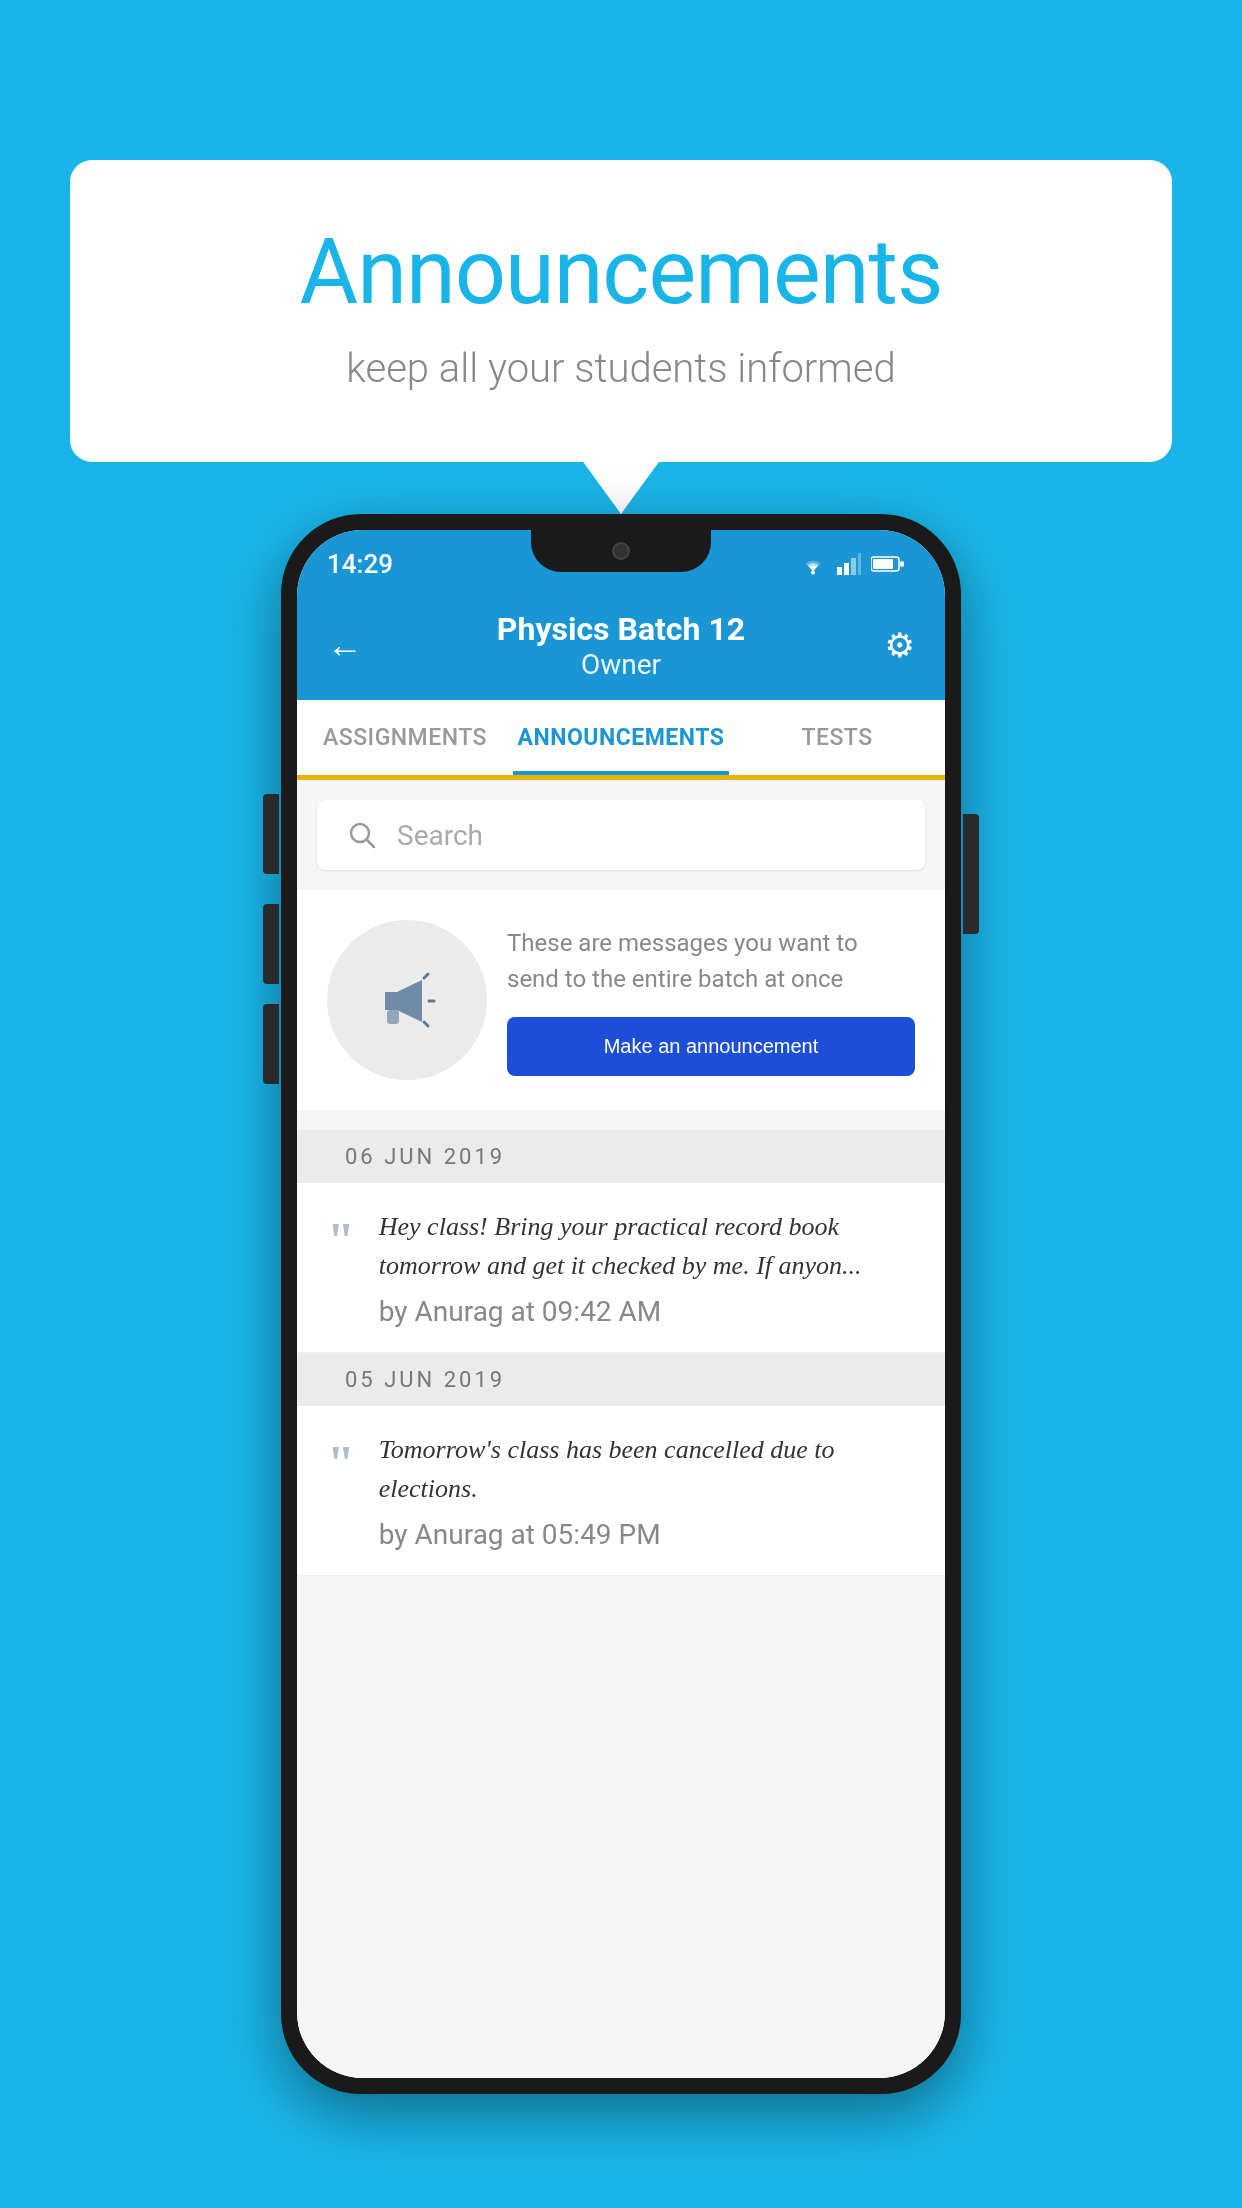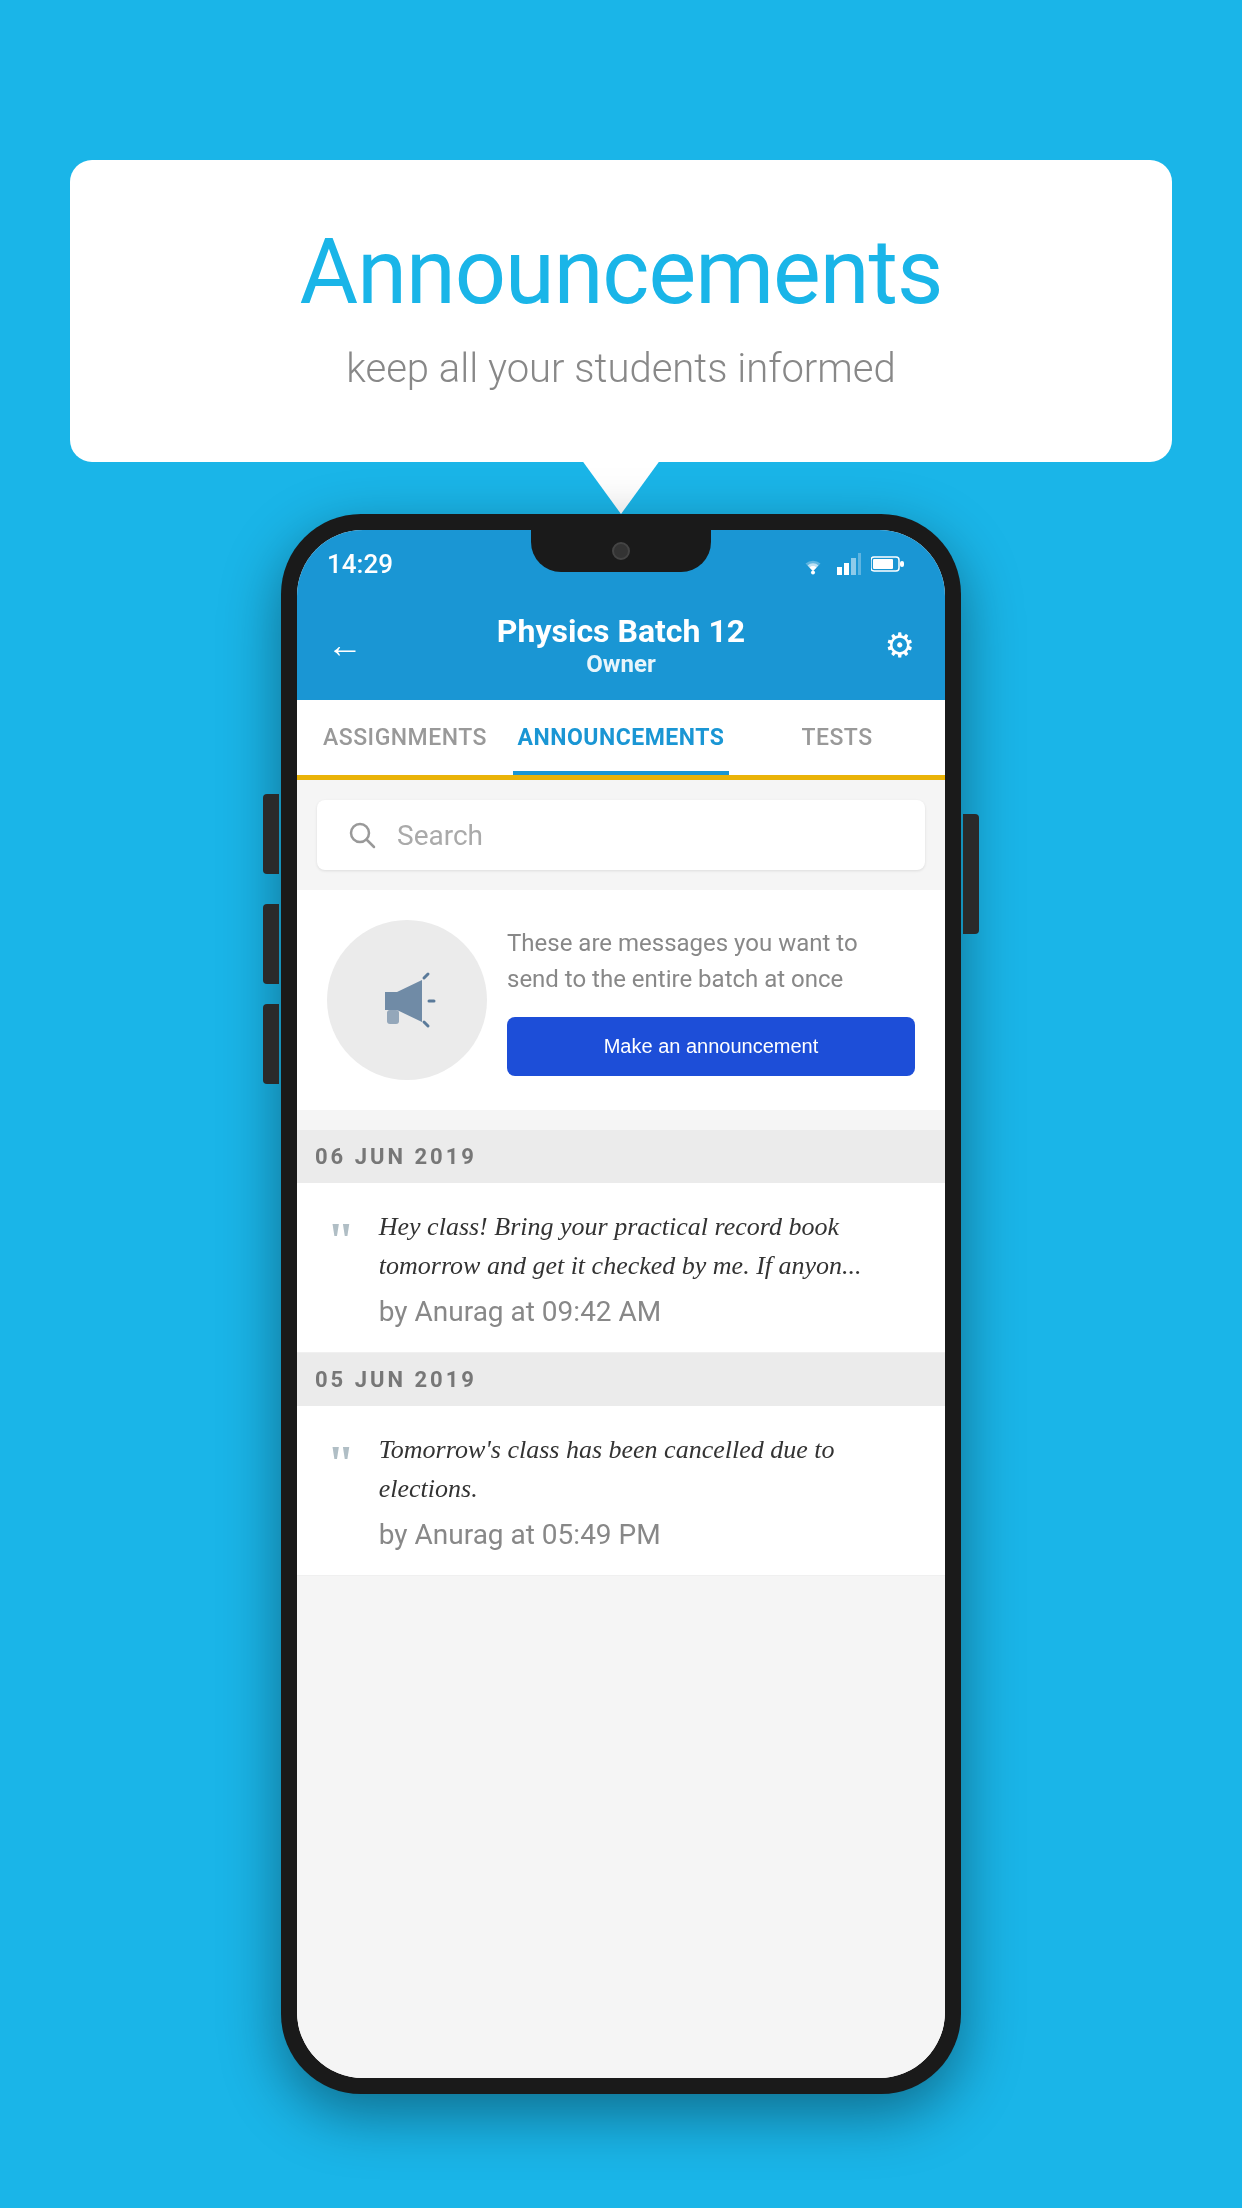--- a/index.html
+++ b/index.html
@@ -183,22 +183,22 @@
     }
 
     .header-title {
       color: white;
       font-size: 32px;
       font-weight: 700;
     }
 
     .header-subtitle {
       color: rgba(255,255,255,0.9);
-      font-size: 24px;
-      font-weight: 700;
+      font-size: 28px;
+      font-weight: 400;
     }
 
     .settings-btn {
       color: white;
       font-size: 34px;
       width: 50px;
       text-align: right;
       cursor: pointer;
     }
 
@@ -298,25 +298,25 @@
       padding: 18px 28px;
       font-size: 20px;
       font-weight: 500;
       cursor: pointer;
       text-align: center;
     }
 
     
     .date-separator {
       background: #ebebeb;
-      padding: 14px 18px;
+      padding: 14px 48px;
       color: #777;
       font-size: 22px;
       letter-spacing: 3px;
-      font-weight: 700;
+      font-weight: 400;
     }
 
     
     .announcement-item {
       background: white;
       padding: 24px 30px;
       display: flex;
       align-items: flex-start;
       gap: 24px;
       border-bottom: 1px solid #f0f0f0;

